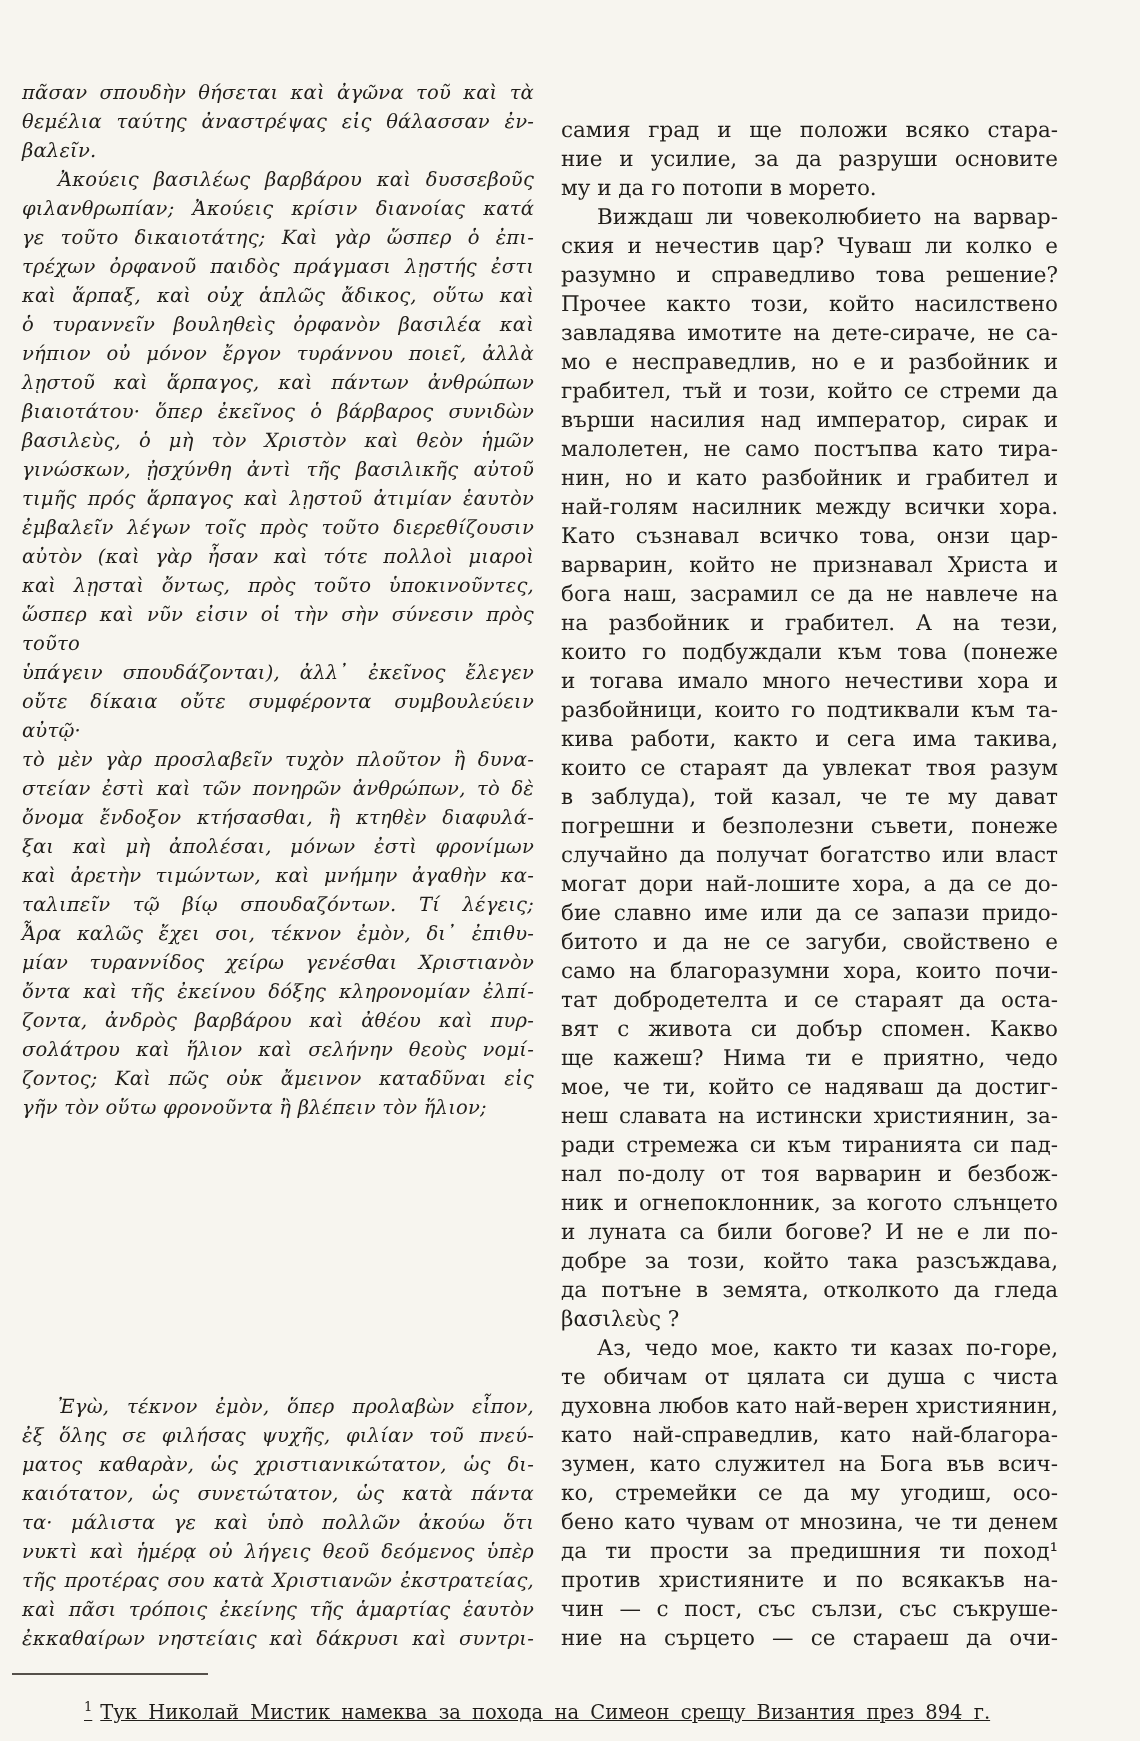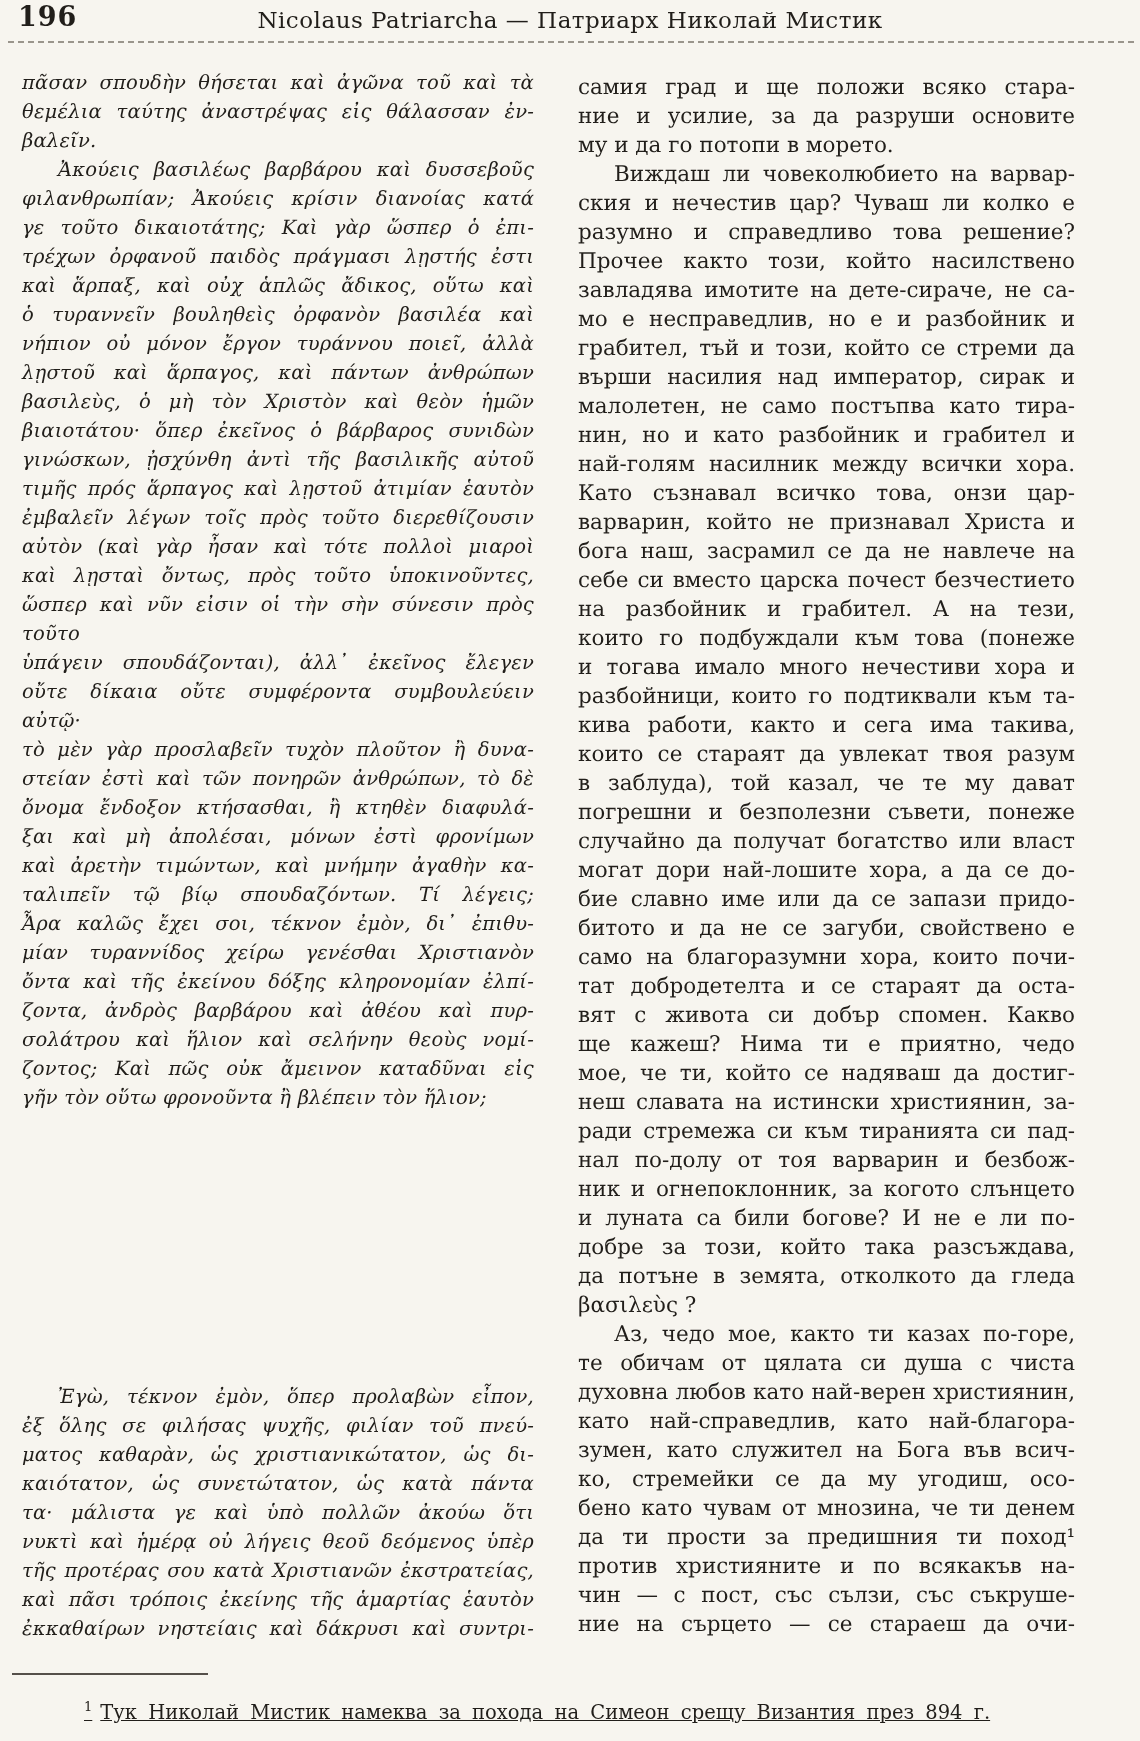--- a/index.html
+++ b/index.html
@@ -24,22 +24,22 @@
     font-size: 23px; white-space: nowrap; letter-spacing: 0.5px;
   }
   .header-rule {
     position: absolute; top: 41px; left: 8px; right: 6px; height: 0;
     border-top: 2px dashed #8a857b;
     opacity: 0.85;
   }
 
   
   .columns {
-    position: absolute; top: 68px; left: 22px;
-    display: flex; gap: 44px; align-items: center;
+    position: absolute; top: 78px; left: 22px;
+    display: flex; gap: 27px; align-items: flex-end;
   }
   .col { display: block; }
   .col-left  {
     width: 512px;
     font-style: italic;
     font-size: 19.5px;
     line-height: 29px;
     letter-spacing: 0.2px;
   }
   .col-right {
@@ -68,44 +68,39 @@
     word-spacing: 5px;
     text-decoration: underline;
   }
   .footnote sup { font-size: 13px; margin-right: 8px; }
 </style>
 </head>
 <body>
 
 <div class="page">
 
-  <div class="header">
-    <span class="page-number">196</span>
-    <span class="running-title">Nicolaus Patriarcha — Патриарх Николай Мистик</span>
-    <div class="header-rule"></div>
-  </div>
 
   <div class="columns">
     <div class="col col-left">
         <div class="para">
           <div class="line">πᾶσαν σπουδὴν θήσεται καὶ ἀγῶνα τοῦ καὶ τὰ</div>
           <div class="line">θεμέλια ταύτης ἀναστρέψας εἰς θάλασσαν ἐν-</div>
           <div class="line para-end">βαλεῖν.</div>
         </div>
         <div class="para indent">
           <div class="line">Ἀκούεις βασιλέως βαρβάρου καὶ δυσσεβοῦς</div>
           <div class="line">φιλανθρωπίαν; Ἀκούεις κρίσιν διανοίας κατά</div>
           <div class="line">γε τοῦτο δικαιοτάτης; Καὶ γὰρ ὥσπερ ὁ ἐπι-</div>
           <div class="line">τρέχων ὀρφανοῦ παιδὸς πράγμασι λῃστής ἐστι</div>
           <div class="line">καὶ ἅρπαξ, καὶ οὐχ ἁπλῶς ἄδικος, οὕτω καὶ</div>
           <div class="line">ὁ τυραννεῖν βουληθεὶς ὀρφανὸν βασιλέα καὶ</div>
           <div class="line">νήπιον οὐ μόνον ἔργον τυράννου ποιεῖ, ἀλλὰ</div>
           <div class="line">λῃστοῦ καὶ ἅρπαγος, καὶ πάντων ἀνθρώπων</div>
+          <div class="line">βιαιοτάτου· ὅπερ ἐκεῖνος ὁ βάρβαρος συνιδὼν</div>
           <div class="line">βασιλεὺς, ὁ μὴ τὸν Χριστὸν καὶ θεὸν ἡμῶν</div>
-          <div class="line">βιαιοτάτου· ὅπερ ἐκεῖνος ὁ βάρβαρος συνιδὼν</div>
           <div class="line">γινώσκων, ᾐσχύνθη ἀντὶ τῆς βασιλικῆς αὐτοῦ</div>
           <div class="line">τιμῆς πρός ἅρπαγος καὶ λῃστοῦ ἀτιμίαν ἑαυτὸν</div>
           <div class="line">ἐμβαλεῖν λέγων τοῖς πρὸς τοῦτο διερεθίζουσιν</div>
           <div class="line">αὐτὸν (καὶ γὰρ ἦσαν καὶ τότε πολλοὶ μιαροὶ</div>
           <div class="line">καὶ λῃσταὶ ὄντως, πρὸς τοῦτο ὑποκινοῦντες,</div>
           <div class="line">ὥσπερ καὶ νῦν εἰσιν οἱ τὴν σὴν σύνεσιν πρὸς τοῦτο</div>
           <div class="line">ὑπάγειν σπουδάζονται), ἀλλ᾽ ἐκεῖνος ἔλεγεν</div>
           <div class="line">οὔτε δίκαια οὔτε συμφέροντα συμβουλεύειν αὐτῷ·</div>
           <div class="line">τὸ μὲν γὰρ προσλαβεῖν τυχὸν πλοῦτον ἢ δυνα-</div>
           <div class="line">στείαν ἐστὶ καὶ τῶν πονηρῶν ἀνθρώπων, τὸ δὲ</div>
@@ -147,21 +142,20 @@
           <div class="line">завладява имотите на дете-сираче, не са-</div>
           <div class="line">мо е несправедлив, но е и разбойник и</div>
           <div class="line">грабител, тъй и този, който се стреми да</div>
           <div class="line">върши насилия над император, сирак и</div>
           <div class="line">малолетен, не само постъпва като тира-</div>
           <div class="line">нин, но и като разбойник и грабител и</div>
           <div class="line">най-голям насилник между всички хора.</div>
           <div class="line">Като съзнавал всичко това, онзи цар-</div>
           <div class="line">варварин, който не признавал Христа и</div>
           <div class="line">бога наш, засрамил се да не навлече на</div>
-          <div class="line">себе си вместо царска почест безчестието</div>
           <div class="line">на разбойник и грабител. А на тези,</div>
           <div class="line">които го подбуждали към това (понеже</div>
           <div class="line">и тогава имало много нечестиви хора и</div>
           <div class="line">разбойници, които го подтиквали към та-</div>
           <div class="line">кива работи, както и сега има такива,</div>
           <div class="line">които се стараят да увлекат твоя разум</div>
           <div class="line">в заблуда), той казал, че те му дават</div>
           <div class="line">погрешни и безполезни съвети, понеже</div>
           <div class="line">случайно да получат богатство или власт</div>
           <div class="line">могат дори най-лошите хора, а да се до-</div>

